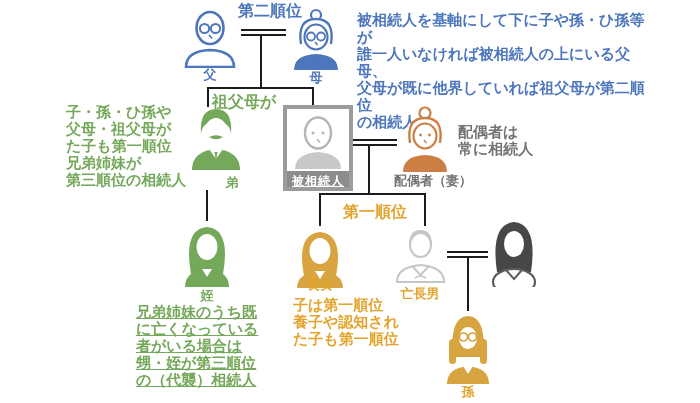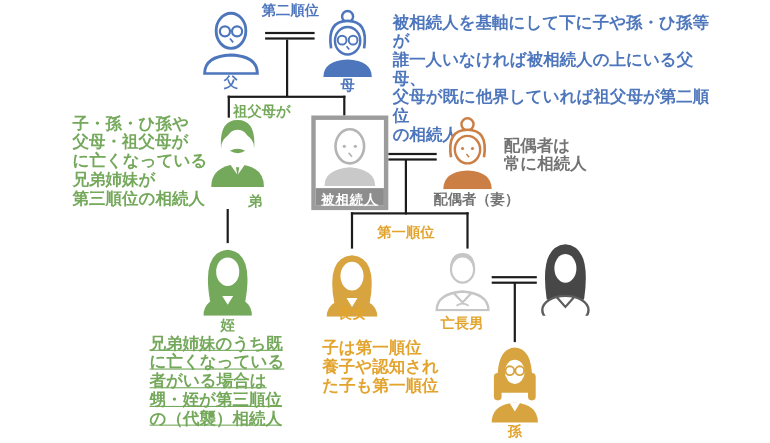--- a/index.html
+++ b/index.html
@@ -13,21 +13,21 @@
   }
   
   .ln { position:absolute; background:#1c1c1c; }
   .dbl {
     position:absolute; height:7px; box-sizing:border-box;
     border-top:2px solid #1c1c1c; border-bottom:2px solid #1c1c1c;
     background:transparent;
   }
   
   .name { position:absolute; font-weight:bold; font-size:13px; text-align:center; white-space:nowrap; }
-  .rank { position:absolute; font-weight:bold; font-size:13px; white-space:nowrap; }
+  .rank { position:absolute; font-weight:bold; font-size:16px; white-space:nowrap; }
   .note { position:absolute; font-weight:bold; font-size:15px; line-height:17px; white-space:pre-line; }
   .c-blue   { color:#4d76bc; }
   .c-green  { color:#74a85a; }
   .c-orange { color:#737373; }
   .c-gold   { color:#e3a42e; }
   .person { position:absolute; }
   
   .decedent-box {
     position:absolute; left:283px; top:105px; width:70px; height:86px;
     box-sizing:border-box; border:4px solid #9c9c9c; background:#fff;
@@ -97,21 +97,21 @@
       <path d="M22 32 Q29 28.5 36 32 Q29 36.5 22 32 Z" fill="#74a85a"></path>
       <path d="M5 65 Q5 46 29 44 Q53 46 53 65 Z" fill="#74a85a"></path>
       <path d="M22 44 L29 54 L36 44 Z" fill="#fff"></path>
       <path d="M27.5 47 L29 56 L30.5 47 Z" fill="#74a85a"></path>
     </svg>
   </div>
   <div class="name c-green" style="left:204px; top:174px; width:56px;">弟</div>
 
   <div class="note c-green" style="left:66px; top:104px; width:130px;">子・孫・ひ孫や
 父母・祖父母が
-に亡くなっている
+た子も第一順位
 兄弟姉妹が
 第三順位の相続人</div>
 
   <div class="person" style="left:179px; top:219px;">
     <svg width="56" height="68" viewBox="0 0 56 68">
       <path d="M12 55 Q4 10 28 8 Q52 10 44 55 Q38 59 34 52 L22 52 Q18 59 12 55 Z" fill="#74a85a"></path>
       <ellipse cx="28" cy="28" rx="10.5" ry="13" fill="#fff"></ellipse>
       <path d="M6 68 Q6 52 28 50 Q50 52 50 68 Z" fill="#74a85a"></path>
       <path d="M23 50 L28 58 L33 50 Z" fill="#fff"></path>
     </svg>
@@ -156,21 +156,21 @@
   <div class="person" style="left:292px; top:226px;">
     <svg width="56" height="62" viewBox="0 0 56 62">
       <path d="M12 50 Q4 8 28 6 Q52 8 44 50 Q38 54 34 47 L22 47 Q18 54 12 50 Z" fill="#d7a43f"></path>
       <ellipse cx="28" cy="25" rx="10.5" ry="13" fill="#fff"></ellipse>
       <path d="M5 62 Q5 47 28 45 Q51 47 51 62 Z" fill="#d7a43f"></path>
       <path d="M23 45 L28 53 L33 45 Z" fill="#fff"></path>
     </svg>
   </div>
   <div class="name c-gold" style="left:292px; top:276px; width:56px;">長女</div>
 
-  <div class="note c-gold" style="left:293px; top:308px; width:120px;">子は第一順位
+  <div class="note c-gold" style="left:293px; top:297px; width:120px;">子は第一順位
 養子や認知され
 た子も第一順位</div>
 
   <div class="person" style="left:392px; top:226px;">
     <svg width="57" height="57" viewBox="0 0 57 57">
       <path d="M17 19 Q17 4 28.5 4 Q40 4 40 19 Q36 10.5 28.5 10.5 Q21 10.5 17 19 Z" fill="#c6c6c6"></path>
       <ellipse cx="28.5" cy="19" rx="10.5" ry="12" fill="#fff" stroke="#c6c6c6" stroke-width="2"></ellipse>
       <path d="M5 56 Q5 41 28.5 39 Q52 41 52 56 Z" fill="#fff" stroke="#c6c6c6" stroke-width="2.2"></path>
       <path d="M20 40 L28.5 49 L37 40" fill="none" stroke="#c6c6c6" stroke-width="2"></path>
       <path d="M23 52 Q28.5 48 34 52" fill="none" stroke="#c6c6c6" stroke-width="1.6"></path>

